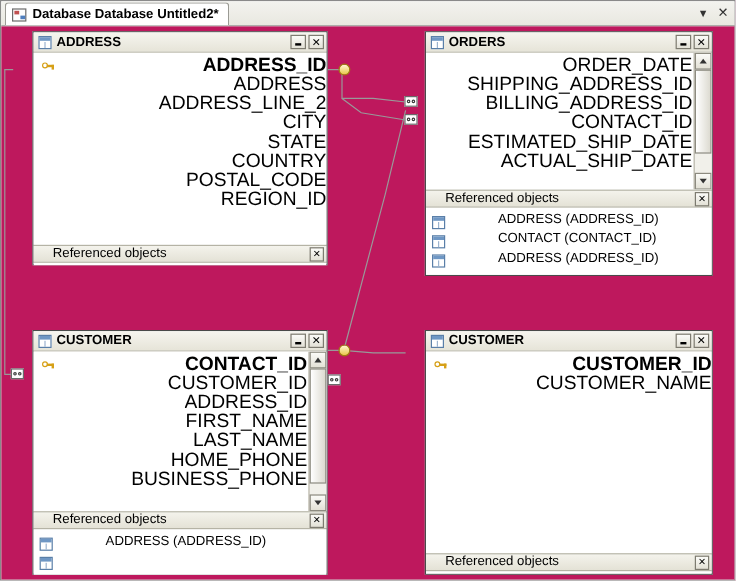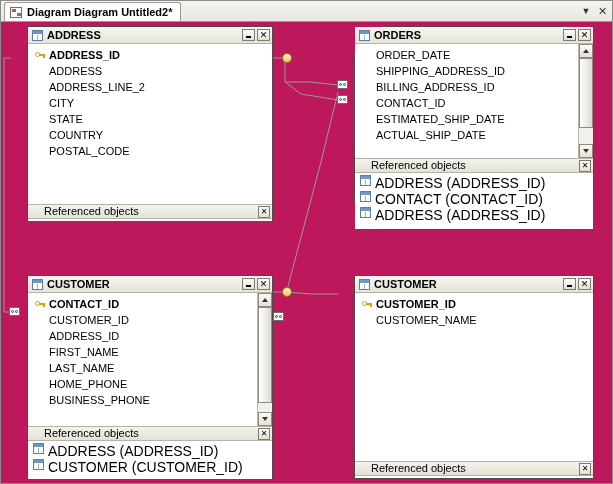--- a/index.html
+++ b/index.html
@@ -177,22 +177,23 @@
     padding: 3px 0 0 0;
     margin: 0;
     list-style: none;
   }
   .col {
     height: 16px;
     line-height: 16px;
     display: flex;
     align-items: center;
     padding-left: 6px;
-    font-size: 11px;
+    font-size: 16px;
     white-space: nowrap;
+    justify-content: space-between;
   }
   .col .keyico {
     width: 12px; height: 12px;
     margin-right: 3px;
     flex: none;
     position: relative;
   }
   .col .keyico .ring {
     position: absolute; left: 1px; top: 3px;
     width: 5px; height: 5px;
@@ -280,24 +281,25 @@
   .reflist {
     margin: 0; padding: 2px 0 0 0;
     list-style: none;
     background: #ffffff;
     overflow: hidden;
   }
   .refitem {
     height: 16px;
     line-height: 16px;
     display: flex;
-    align-items: flex-start;
+    align-items: flex-end;
     padding-left: 5px;
-    font-size: 14px;
+    font-size: 11px;
     white-space: nowrap;
+    gap: 40px;
   }
   .refitem .rico {
     width: 11px; height: 11px;
     border: 1px solid #5a7fa8;
     background: #ffffff;
     position: relative;
     box-sizing: border-box;
     margin-right: 4px;
     flex: none;
   }
@@ -353,21 +355,21 @@
 
 <div id="app">
 
   <div class="tabstrip">
     <div class="tab">
       <span class="tab-icon">
         <span class="bg"></span>
           <span class="bar1"></span>
           <span class="bar2"></span>
       </span>
-      <span>Diagram Diagram Untitled2*</span>
+      <span>Database Database Untitled2*</span>
     </div>
     <div class="tab-dropdown">▼</div>
     <div class="tab-close">✕</div>
   </div>
 
   <div class="canvas">
 
     <svg class="links" viewBox="0 0 613 463" xmlns="http://www.w3.org/2000/svg">
 
       <path d="M 272 36 L 284 36 L 284 60 L 310 60 L 337 63" fill="none" stroke="#999999" stroke-width="1"></path>
@@ -427,30 +429,34 @@
               <span class="cname">STATE</span>
             </li>
           <li class="col">
               <span class="spacer"></span>
               <span class="cname">COUNTRY</span>
             </li>
           <li class="col">
               <span class="spacer"></span>
               <span class="cname">POSTAL_CODE</span>
             </li>
+          <li class="col">
+              <span class="spacer"></span>
+              <span class="cname">REGION_ID</span>
+            </li>
         </ul>
       </div>
       <div class="refhdr">
         <span>Referenced objects</span>
         <span class="x">✕</span>
       </div>
       <ul class="reflist" style="height:0px;"></ul>
     </div>
 
-    <div class="tablewin" style="left:353px; top:4px; width:240px; height:204px;border-radius:32px;">
+    <div class="tablewin" style="left:353px; top:4px; width:240px; height:204px;">
       <div class="tw-title">
         <span class="tico"></span>
         <span class="tname">ORDERS</span>
         <span class="tw-btns">
           <span class="tw-btn">
               <span class="min"></span>
             </span>
           <span class="tw-btn">
               <span class="cls">✕</span>
             </span>
@@ -575,21 +581,20 @@
         <span>Referenced objects</span>
         <span class="x">✕</span>
       </div>
       <ul class="reflist" style="height:36px;">
         <li class="refitem">
             <span class="rico"></span>
             <span>ADDRESS (ADDRESS_ID)</span>
           </li>
         <li class="refitem">
             <span class="rico"></span>
-            <span>CUSTOMER (CUSTOMER_ID)</span>
           </li>
       </ul>
     </div>
 
     <div class="tablewin" style="left:353px; top:253px; width:240px; height:204px;">
       <div class="tw-title">
         <span class="tico"></span>
         <span class="tname">CUSTOMER</span>
         <span class="tw-btns">
           <span class="tw-btn">

